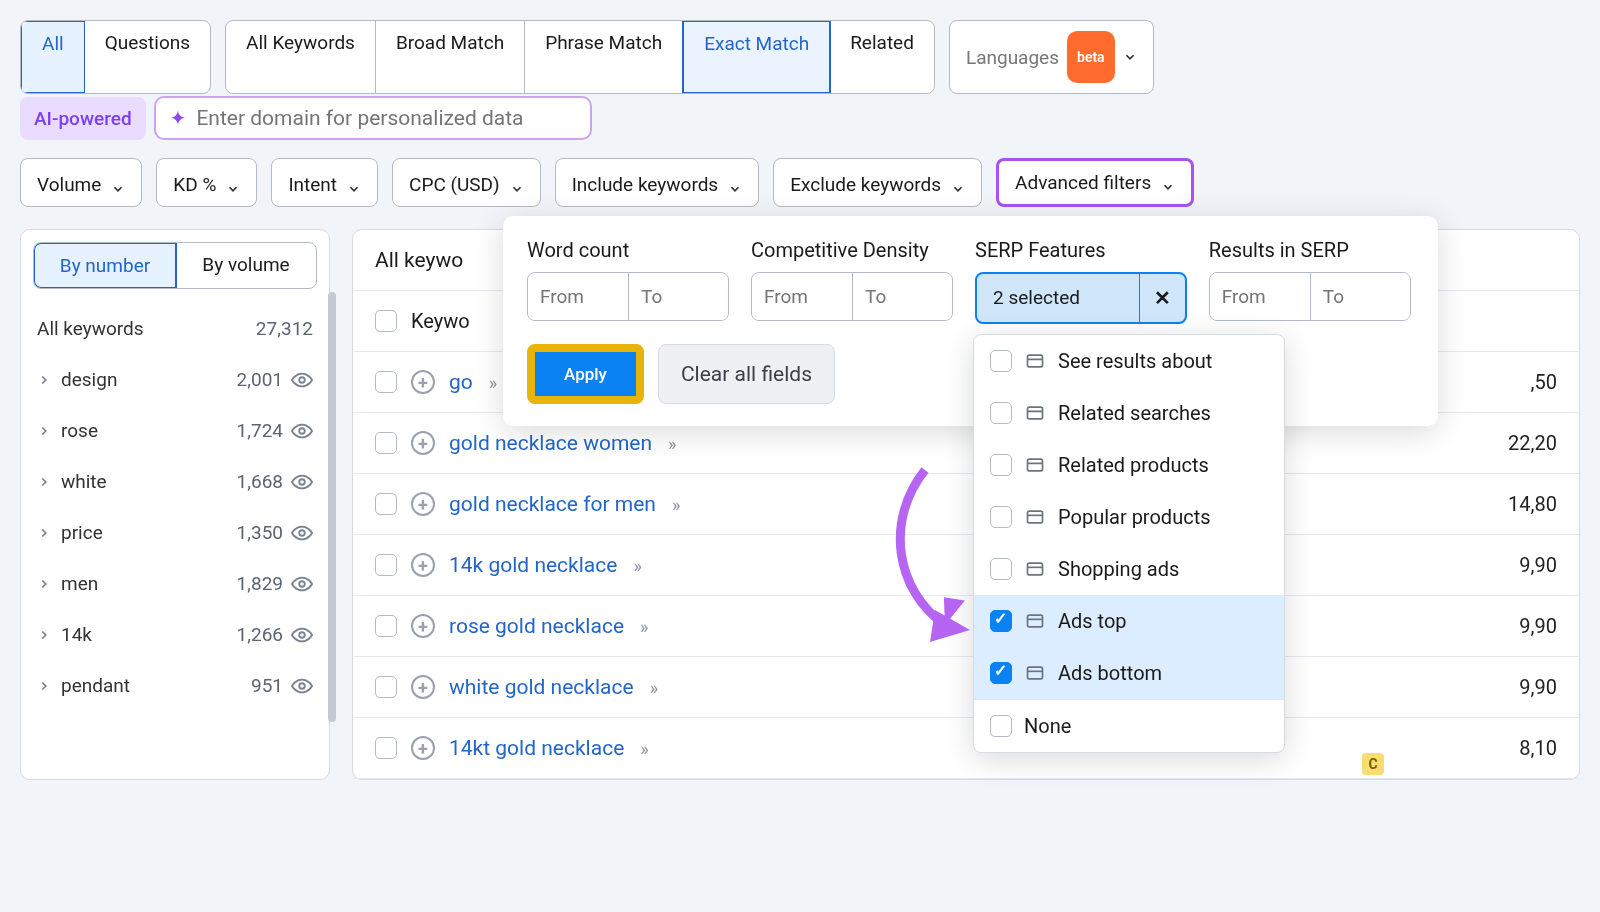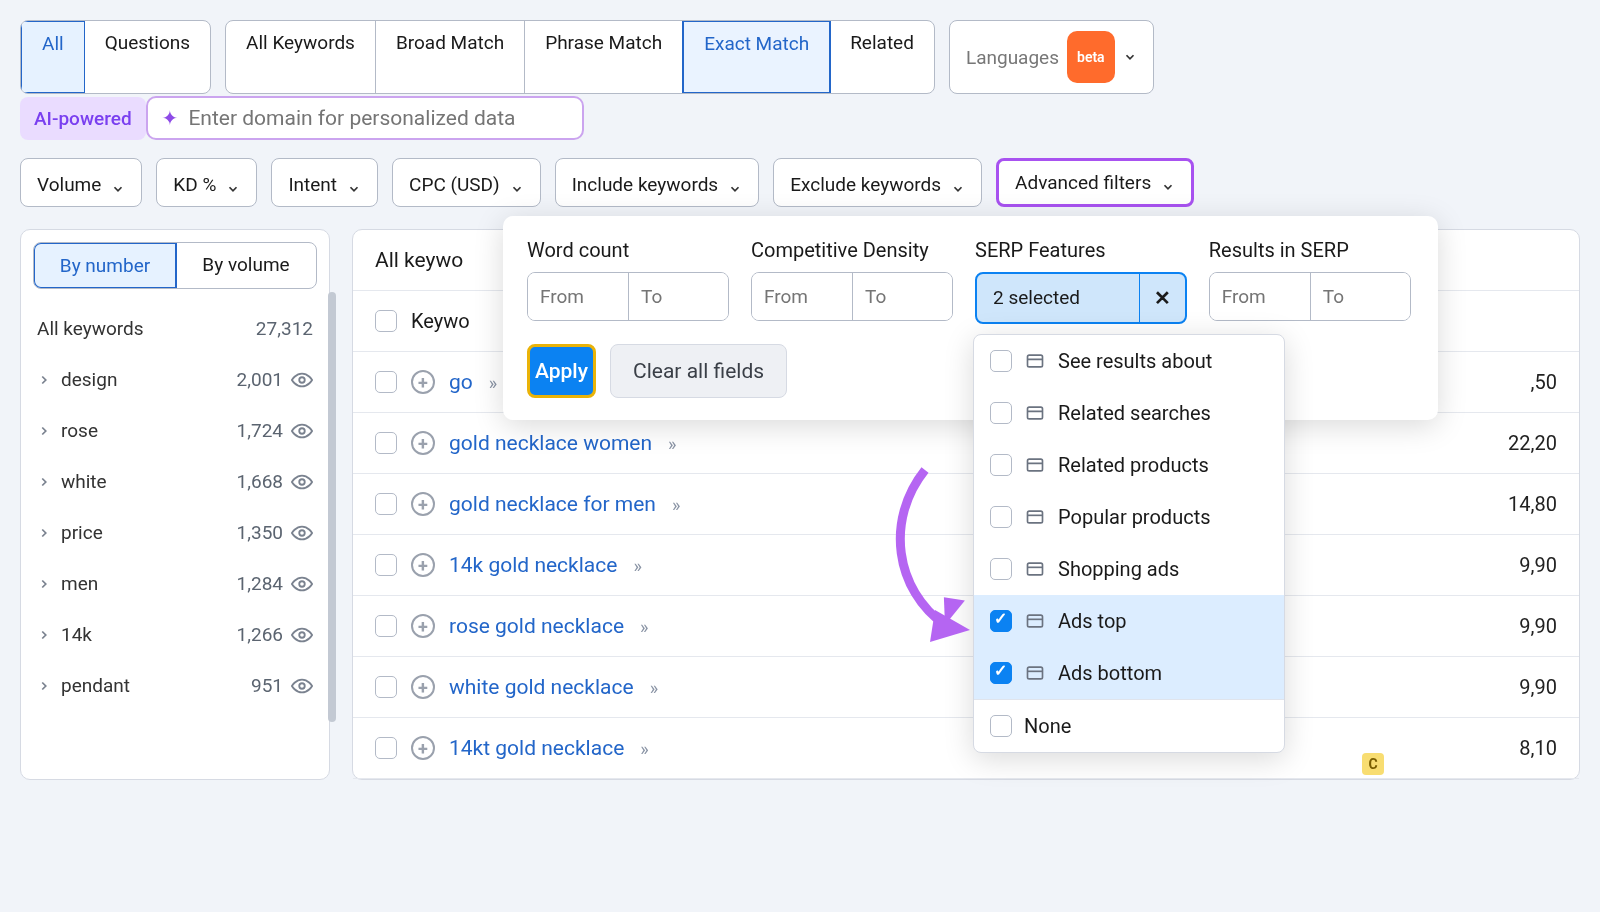--- a/index.html
+++ b/index.html
@@ -9,21 +9,21 @@
 .tab-group { display: flex; border: 1px solid #b3bac7; border-radius: 8px; overflow: hidden; background: #fff; }
 .tab { padding: 10px 20px; border-right: 1px solid #b3bac7; cursor: pointer; color: #1a1a1a; }
 .tab:last-child { border-right: none; }
 .tab.active { background: #e6f2ff; color: #2366c9; border: 1px solid #2366c9; }
 .tab.active-alt { background: #eaf3ff; color: #2366c9; border: 2px solid #2366c9; margin: -1px; }
 
 .lang-pill { display: flex; align-items: center; gap: 8px; border: 1px solid #b3bac7; border-radius: 8px; padding: 10px 16px; background: #fff; color: #777; }
 .beta { background: #ff6b2c; color: #fff; font-size: 14px; padding: 18px 10px; border-radius: 10px; font-weight: 600; }
 .chev { width: 14px; height: 14px; }
 
-.ai-row { display: flex; margin-bottom: 18px; align-items: center; }
+.ai-row { display: flex; gap: 8px; margin-bottom: 18px; align-items: center; }
 .ai-badge { background: #eadcff; color: #7a3ff0; padding: 10px 14px; border-radius: 8px; font-weight: 500; }
 .ai-input-wrap { border: 2px solid #cba4ef; border-radius: 10px; display: flex; align-items: center; padding: 8px 14px; background: #fff; gap: 10px; }
 .ai-input-wrap input { border: none; outline: none; font-size: 21px; color: #6b7380; width: 380px; }
 .sparkle { color: #8e4be7; font-size: 20px; }
 
 .filter-row { display: flex; gap: 14px; margin-bottom: 22px; }
 .filter-chip { display: flex; align-items: flex-end; gap: 10px; border: 1px solid #b3bac7; border-radius: 8px; padding: 10px 16px; background: #fff; cursor: pointer; }
 .filter-chip.highlight { border: 3px solid #a852f0; border-radius: 8px; }
 
 .main { display: flex; gap: 22px; }
@@ -55,21 +55,21 @@
 .pop-cols { display: flex; gap: 22px; }
 .pop-col { display: flex; flex-direction: column; gap: 10px; }
 .pop-col label { font-size: 20px; color: #1a1a1a; }
 .range { display: flex; border: 1px solid #b3bac7; border-radius: 8px; overflow: hidden; }
 .range input { border: none; outline: none; padding: 12px 12px; font-size: 19px; width: 100px; }
 .range input + input { border-left: 1px solid #b3bac7; }
 .serp-sel { display: flex; border: 2px solid #0b82f2; border-radius: 8px; overflow: hidden; background: #cfe6fb; }
 .serp-sel .txt { padding: 12px 16px; color: #1a1a1a; width: 162px; }
 .serp-sel .x { padding: 12px 14px; border-left: 1px solid #0b82f2; cursor: pointer; font-size: 20px; font-weight: bold; }
 .pop-actions { display: flex; gap: 14px; margin-top: 20px; }
-.btn-apply { background: #0b82f2; color: #fff; border: 3px solid #eab308; padding: 12px 5px; border-radius: 8px; font-size: 21px; font-weight: 500; cursor: pointer; }
+.btn-apply { background: #0b82f2; color: #fff; border: 8px solid #eab308; padding: 12px 29px; border-radius: 8px; font-size: 17px; font-weight: 500; cursor: pointer; }
 .btn-clear { background: #eef0f4; color: #3a3f47; border: 1px solid #d6dae3; padding: 12px 22px; border-radius: 8px; font-size: 21px; cursor: pointer; }
 
 .dropdown { position: absolute; top: 334px; left: 973px; width: 312px; background: #fff; border: 1px solid #d6dae3; border-radius: 8px; box-shadow: 0 6px 30px rgba(0,0,0,0.15); z-index: 60; overflow: hidden; }
 .dd-scroll { max-height: 370px; overflow-y: auto; }
 .dd-item { display: flex; align-items: center; gap: 12px; padding: 14px 16px; cursor: pointer; font-size: 20px; }
 .dd-item.sel { background: #dcedff; }
 .dd-item .ico { width: 22px; height: 22px; color: #6b7380; display: inline-flex; align-items: center; justify-content: center; }
 .dd-sep { border-top: 1px solid #e0e4ec; }
 .dd-scroll::-webkit-scrollbar { width: 10px; }
 .dd-scroll::-webkit-scrollbar-thumb { background: #c3c9d3; border-radius: 5px; }
@@ -233,21 +233,21 @@
           </div>
         </div>
         <div class="kw-row">
           <div class="name">
             <svg class="chev-r" viewBox="0 0 24 24" fill="none" stroke="#7a828f" stroke-width="3">
               <path d="M9 6l6 6-6 6"></path>
             </svg>
             <span>men</span>
           </div>
   <div class="count">
-            <span>1,284</span>
+            <span>1,829</span>
             <svg class="eye" viewBox="0 0 24 24" fill="none" stroke="#7a828f" stroke-width="2">
               <path d="M1 12s4-7 11-7 11 7 11 7-4 7-11 7S1 12 1 12z"></path>
               <circle cx="12" cy="12" r="3"></circle>
             </svg>
           </div>
         </div>
         <div class="kw-row">
           <div class="name">
             <svg class="chev-r" viewBox="0 0 24 24" fill="none" stroke="#7a828f" stroke-width="3">
               <path d="M9 6l6 6-6 6"></path>

